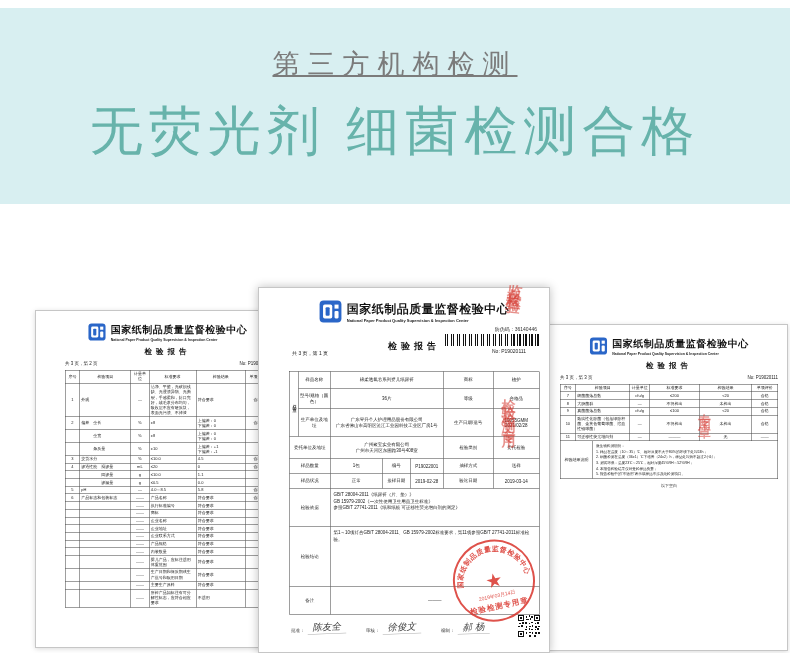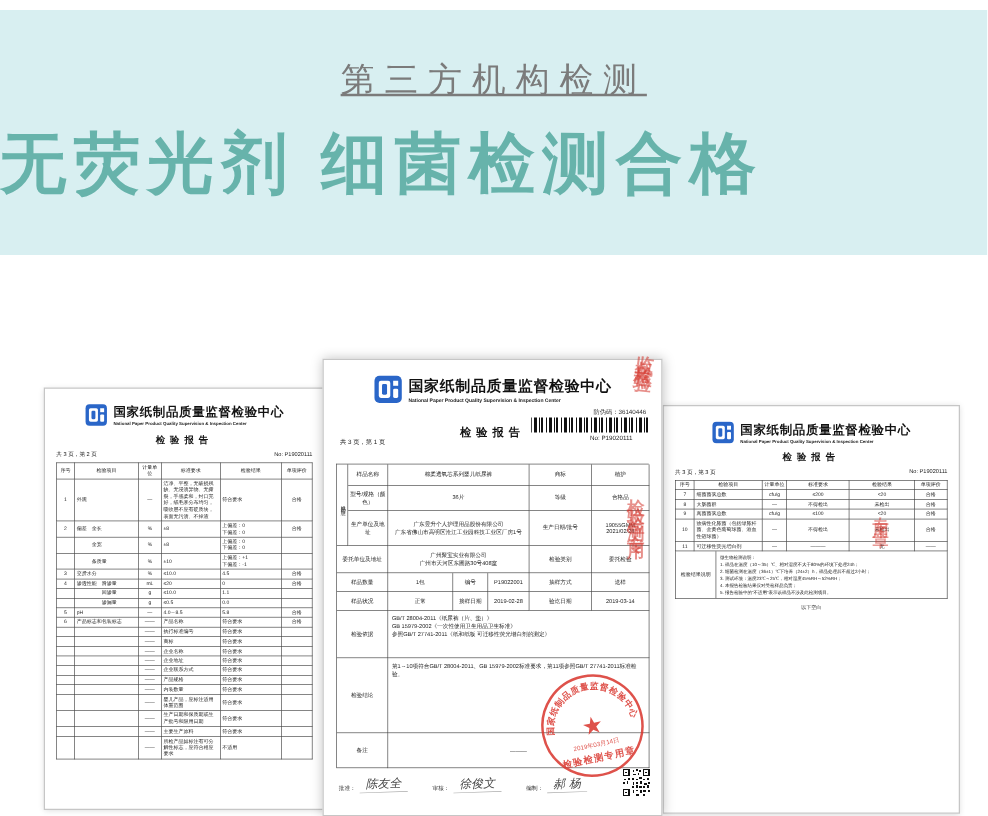--- a/index.html
+++ b/index.html
@@ -1,24 +1,24 @@
 <!DOCTYPE html>
 <html><head>
 <meta charset="utf-8">
 <style>
   html,body{margin:0;padding:0;background:#fff;}
   .page{position:relative;width:790px;height:653px;overflow:hidden;background:#fff;
         font-family:"Liberation Sans",sans-serif;color:#222;}
   
   .hero{position:absolute;left:0;top:8px;width:790px;height:196px;background:#d8eff1;}
   .hero-title{margin-top:38px;text-align:center;font-size:27px;letter-spacing:8px;color:#7b7b7b;text-decoration:underline;}
-  .hero-subtitle{margin-top:14px;text-align:left;font-size:53px;letter-spacing:6px;
-                 color:#67b3ab;font-weight:700;}
-  
-  .doc{position:absolute;background:#fff;border:1px solid #c6c6c6;overflow:hidden;}
+  .hero-subtitle{margin-top:14px;text-align:center;font-size:53px;letter-spacing:6px;
+                 color:#67b3ab;font-weight:400;}
+  
+  .doc{position:absolute;background:#fff;border:1px solid #c6c6c6;overflow:hidden;padding-left:20px;}
   .doc-left  {left:35px; top:310px;width:223px;height:336px;box-shadow:0 1px 5px rgba(0,0,0,.15);z-index:1;}
   .doc-right {left:530px;top:324px;width:236px;height:325px;box-shadow:0 1px 5px rgba(0,0,0,.15);z-index:1;}
   .doc-center{left:258px;top:287px;width:270px;height:364px;box-shadow:0 0 9px rgba(0,0,0,.25);z-index:3;}
   .scale{transform:scale(.5);transform-origin:0 0;}
   .in-left  {width:446px;height:672px;}
   .in-right {width:472px;height:650px;}
   .in-center{width:540px;height:728px;position:relative;}
   
   .org-row{display:flex;justify-content:center;align-items:center;gap:10px;padding-top:24px;}
   .org-name{font-size:24px;font-weight:bold;color:#111;letter-spacing:1px;}

